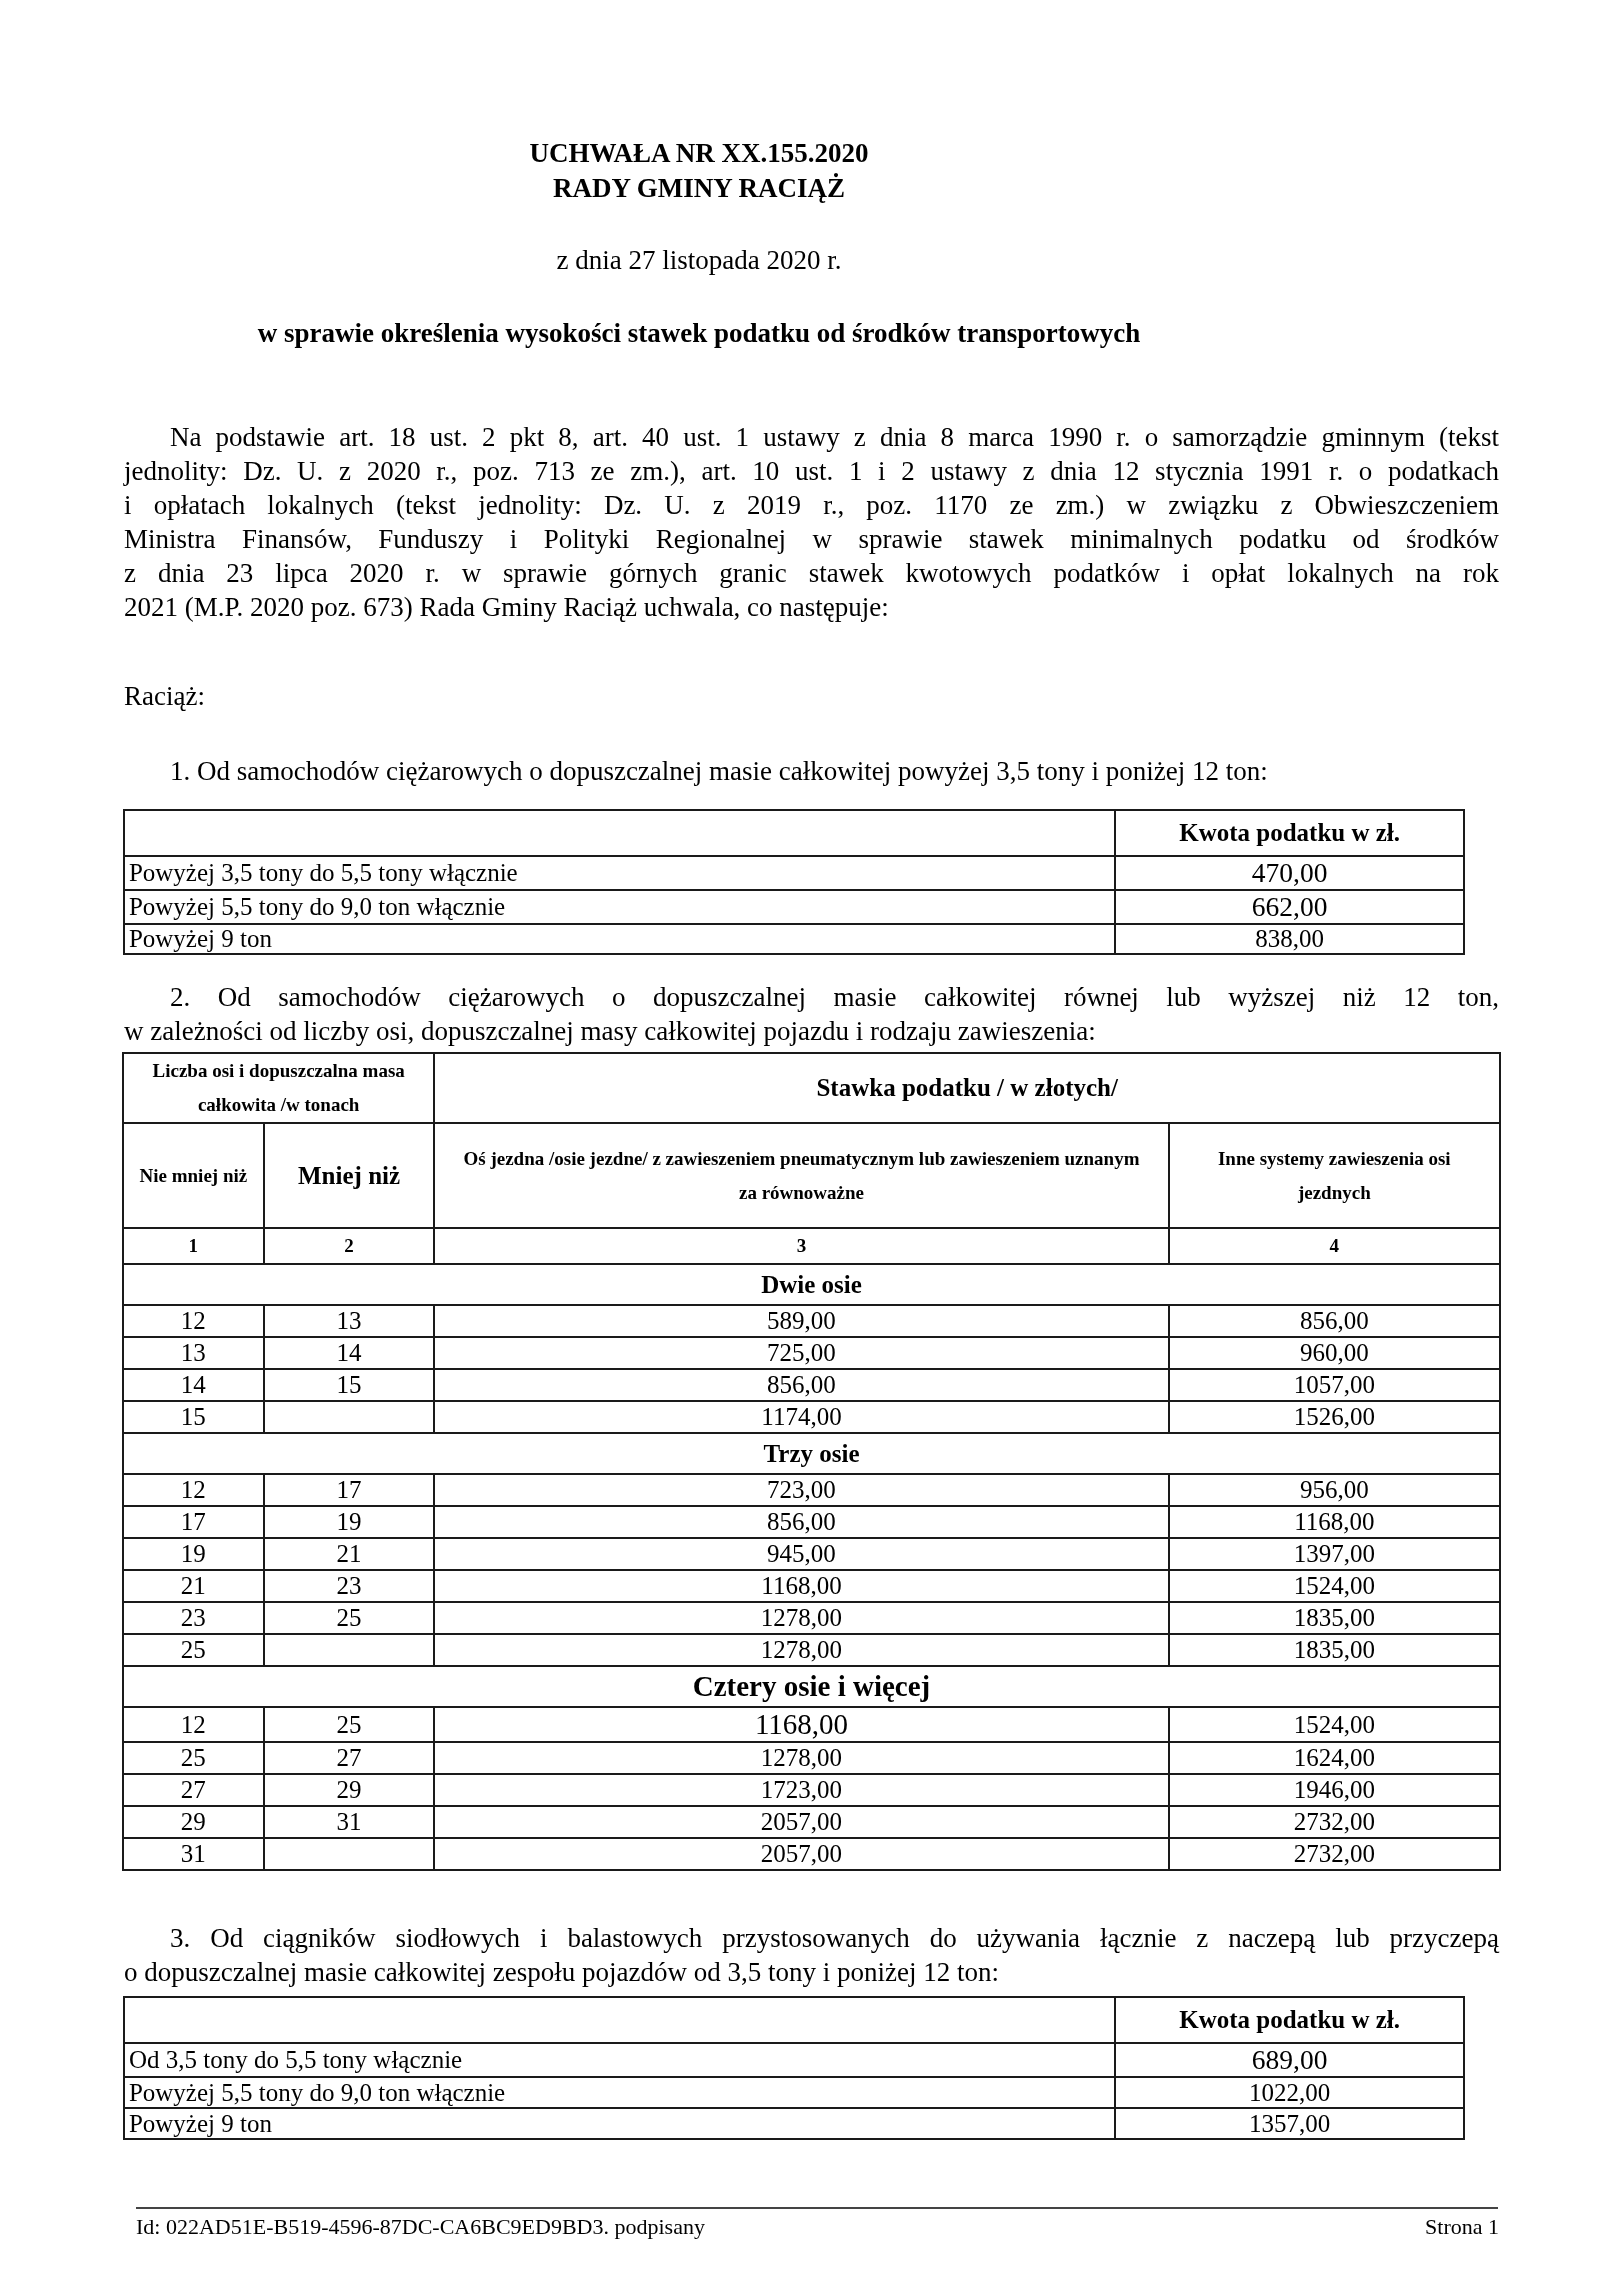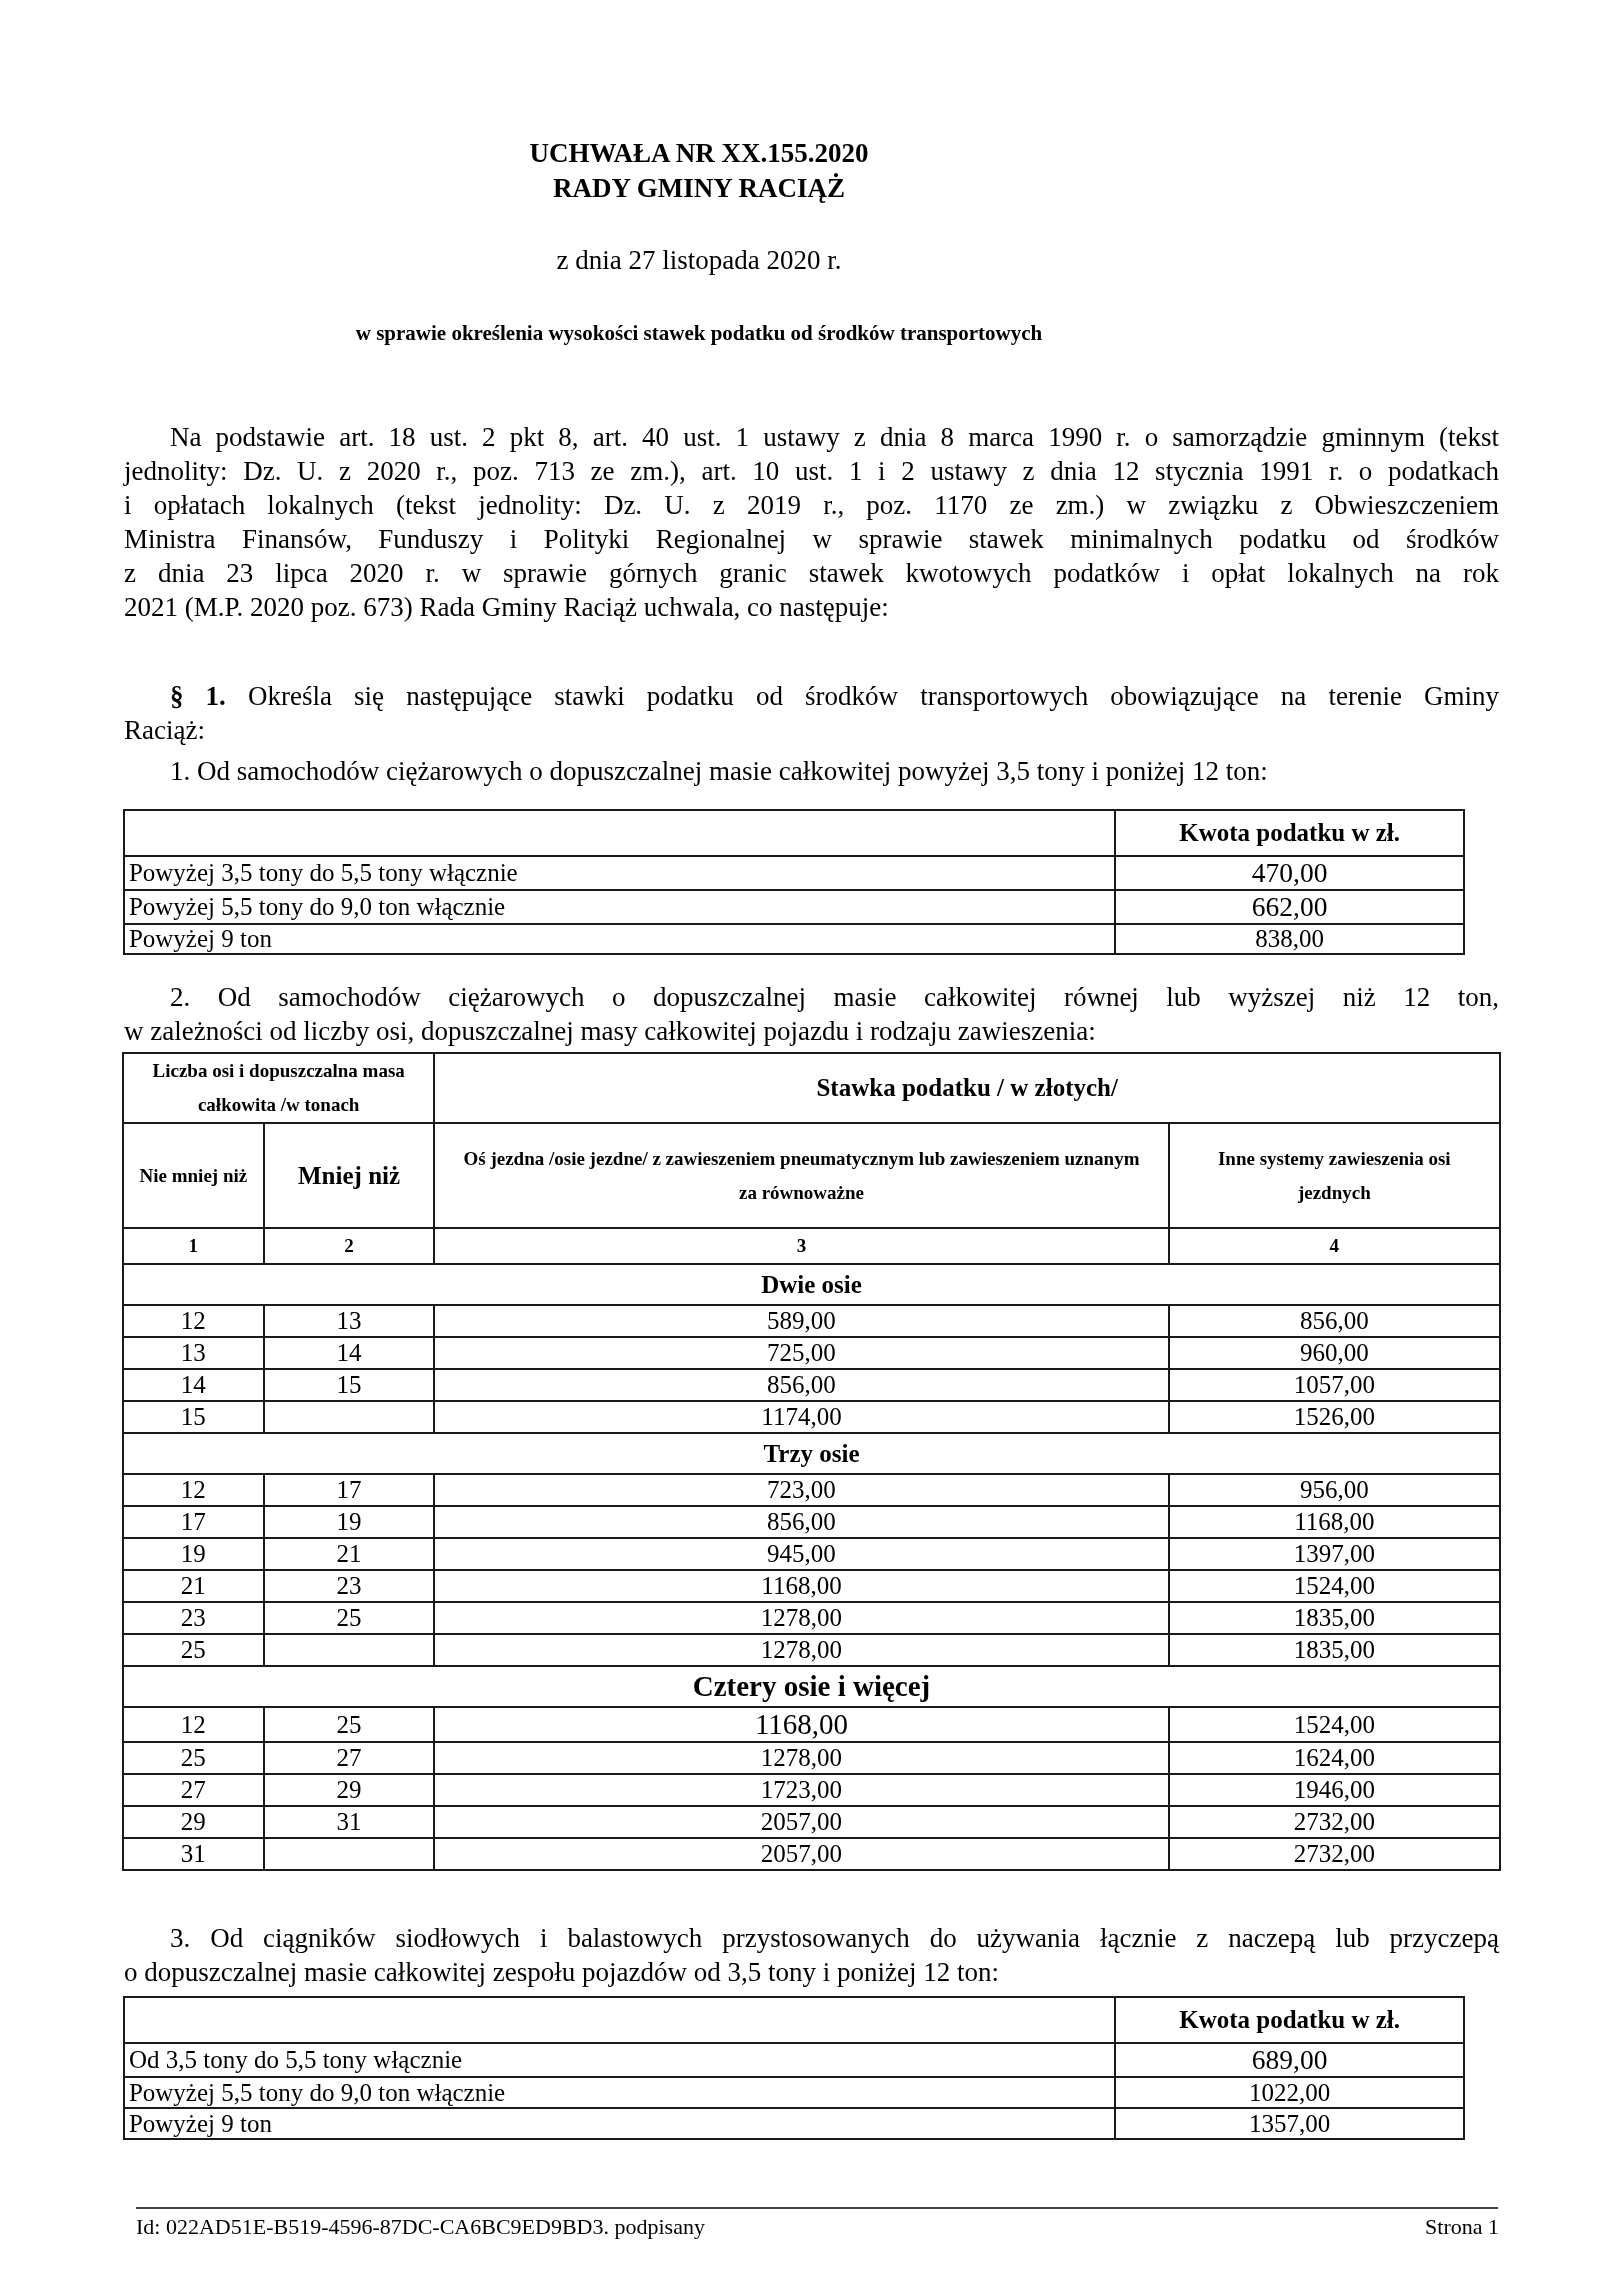--- a/index.html
+++ b/index.html
@@ -2,21 +2,21 @@
 <html style="font-size:10.5px"><head>
 <meta charset="utf-8">
 <style>
   html, body { margin:0; padding:0; background:#ffffff; }
   body { width:1623px; height:2295px; position:relative; overflow:hidden;
          font-family:"Liberation Serif", "DejaVu Serif", serif; color:#000; }
   .abs { position:absolute; }
   .center { text-align:center; left:0; width:1398px; }
   .title { font-weight:bold; font-size:27px; line-height:34px; }
   .date { font-size:27px; line-height:34px; }
-  .subject { font-weight:bold; font-size:21px; line-height:34px; }
+  .subject { font-weight:bold; font-size:27px; line-height:34px; }
   .para { left:124px; width:1375px; font-size:27px; line-height:34px; text-align:justify; }
   .para .line { display:block; text-align:justify; text-align-last:justify; white-space:nowrap; height:34px; }
   .para .line.last { text-align-last:left; }
   .para .indent { padding-left:46px; }
   table { border-collapse:collapse; position:absolute; font-family:"Liberation Serif", "DejaVu Serif", serif; }
   td { border:2px solid #1a1a1a; padding:0 5.2px; font-size:25px; vertical-align:middle; }
   .t1 { left:123px; width:1342px; top:809px; }
   .t1 td.label { text-align:left; padding-left:3.9px; }
   .t1 td.val { text-align:center; font-size:27.5px; }
   .t1 td.hdr { text-align:center; font-weight:bold; font-size:25px; }
@@ -41,21 +41,20 @@
 <div class="abs para" style="top:420px;">
   <span class="line indent">Na podstawie art. 18 ust. 2 pkt 8, art. 40 ust. 1 ustawy z dnia 8 marca 1990 r. o samorządzie gminnym (tekst</span>
   <span class="line">jednolity: Dz. U. z 2020 r., poz. 713 ze zm.), art. 10 ust. 1 i 2 ustawy z dnia 12 stycznia 1991 r. o podatkach</span>
   <span class="line">i opłatach lokalnych (tekst jednolity: Dz. U. z 2019 r., poz. 1170 ze zm.) w związku z Obwieszczeniem</span>
   <span class="line">Ministra Finansów, Funduszy i Polityki Regionalnej w sprawie stawek minimalnych podatku od środków</span>
   <span class="line">z dnia 23 lipca 2020 r. w sprawie górnych granic stawek kwotowych podatków i opłat lokalnych na rok</span>
   <span class="line last">2021 (M.P. 2020 poz. 673) Rada Gminy Raciąż uchwala, co następuje:</span>
 </div>
 
 <div class="abs para" style="top:679px;">
-  <span class="line indent"><b>§ 1.</b> <span>Określa się następujące stawki podatku od środków transportowych obowiązujące na terenie Gminy</span></span>
   <span class="line last">Raciąż:</span>
 </div>
 
 <div class="abs para" style="top:754px;">
   <span class="line indent last">1. Od samochodów ciężarowych o dopuszczalnej masie całkowitej powyżej 3,5 tony i poniżej 12 ton:</span>
 </div>
 
 <table class="t1">
   <colgroup>
       <col style="width:1021px">

